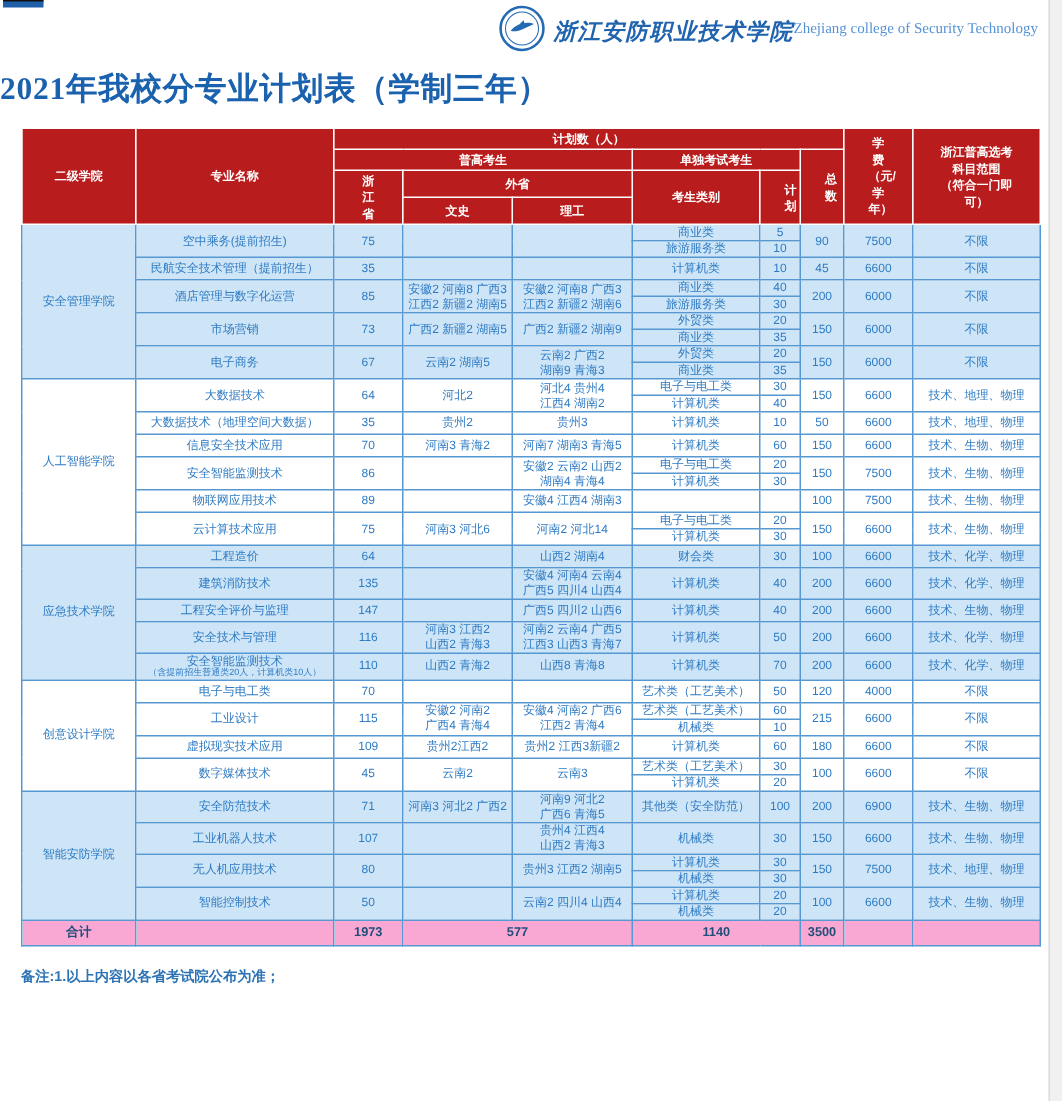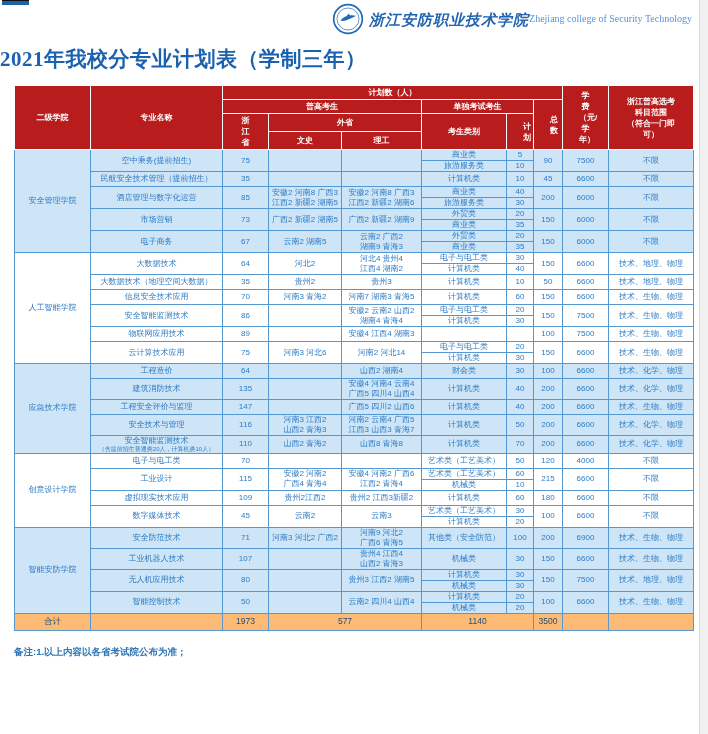--- a/index.html
+++ b/index.html
@@ -64,21 +64,21 @@
     line-height:1.25;
     white-space:pre-line;
     overflow:hidden;
   }
   tbody tr { height:11px; }
   tbody tr.single { height:15px; }
   tbody tr.shaded td { background:#cde5f7; }
   tbody td.college-cell { font-size:8px; }
   tbody td.major-cell .m-note { font-size:6px; line-height:1.1; }
   tfoot td {
-    font-weight:normal; color:#1f4e79; background:#fdba74; height:17px;
+    font-weight:bold; color:#1f4e79; background:#f9a8d4; height:17px;
     font-size:8.5px;
     margin-top:44px;
   }
   
   .notes {
     margin:13px 0 0 14px;
     font-size:9.5px; font-weight:bold; color:#2e74b5;
     line-height:1.7;
   }
   .notes .note-2 { padding-left:25px; }

